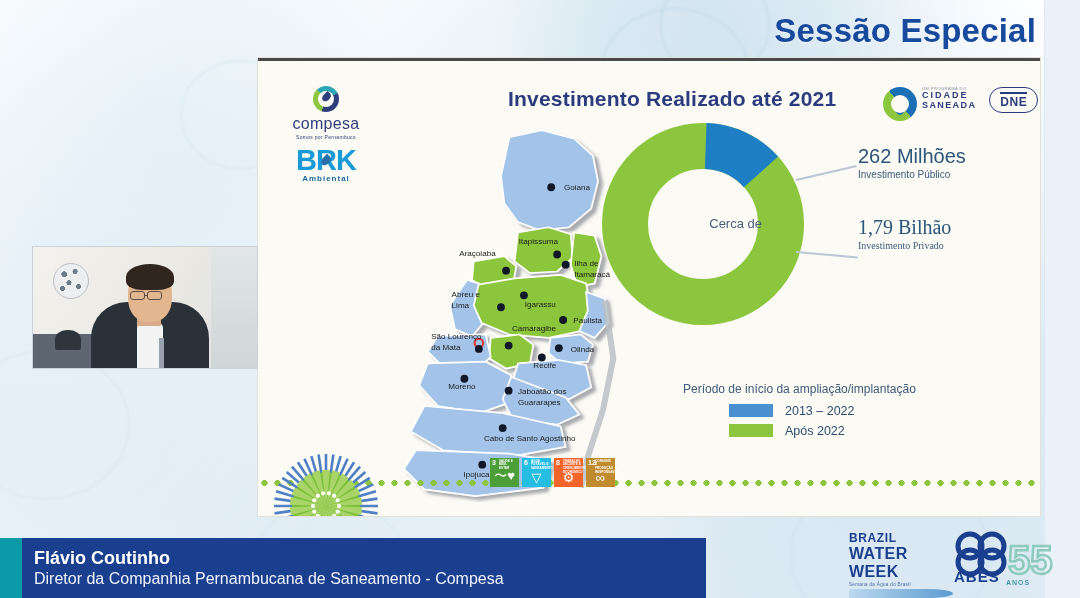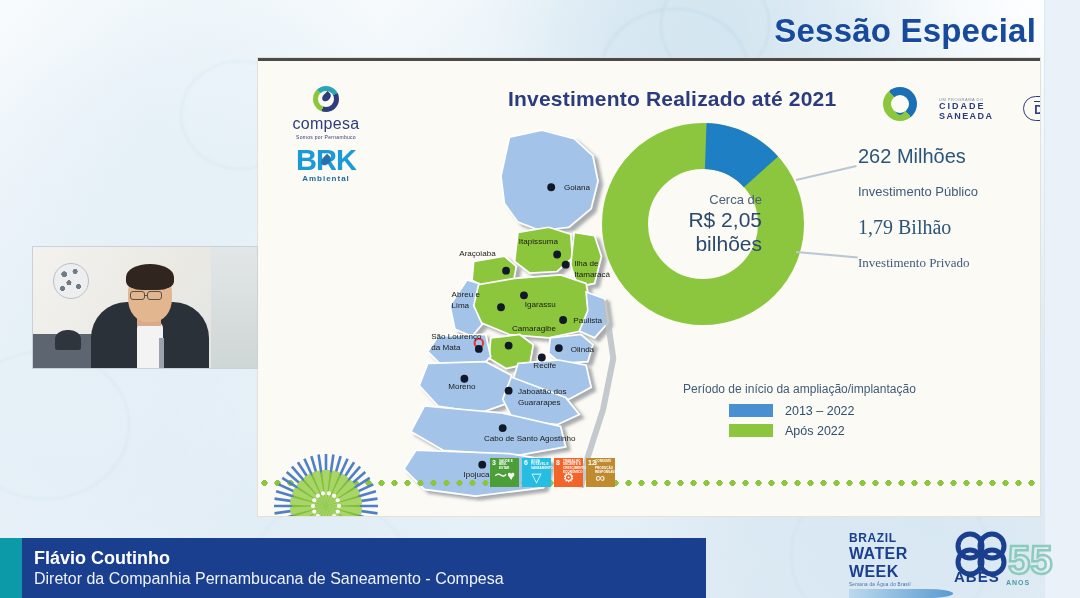--- a/index.html
+++ b/index.html
@@ -87,21 +87,21 @@
   }
   #brk-tag { font-size:8px; font-weight:bold; color:#1a6b9e; letter-spacing:1px; margin-top:-1px; }
 
   
   #slide-title {
     position:absolute; left:250px; top:26px;
     font-size:21px; font-weight:bold; color:#2b3c7e; letter-spacing:.2px;
   }
 
   
-  #cs-logo { position:absolute; left:625px; top:26px; display:flex; align-items:flex-end; gap:22px; }
+  #cs-logo { position:absolute; left:625px; top:26px; display:flex; align-items:flex-start; gap:5px; }
   #cs-mark {
     width:34px; height:34px; border-radius:50%;
     background:conic-gradient(from 140deg,#8cc63e 0 50%, #1b6fb5 50% 100%);
     position:relative;
   }
   #cs-mark::after{
     content:""; position:absolute; left:8px; top:8px; width:18px; height:18px;
     border-radius:50%; background:#fbfaf4;
   }
   #cs-mark .sw{
@@ -137,21 +137,21 @@
   #donut-cerca { font-size:13px; color:#4a5f7a; margin-bottom:1px; }
   #donut-val { font-size:21px; color:#2b4a6f; line-height:1.12; }
 
   
   .callout-line { position:absolute; height:1.5px; background:#b9c6d4; }
   #co1-line { left:538px; top:118px; width:62px; transform:rotate(-13deg); transform-origin:left center; }
   #co2-line { left:538px; top:190px; width:62px; transform:rotate(5deg); transform-origin:left center; }
   #callout-1 { position:absolute; left:600px; top:84px; }
   #callout-2 { position:absolute; left:600px; top:155px;font-family:Liberation Serif, serif; }
   .co-big { font-size:20px; color:#2b5579; }
-  .co-small { font-size:13px; color:#3c5d7e; margin-top:16px; }
+  .co-small { font-size:10px; color:#3c5d7e; margin-top:1px; }
 
   
   #legend { position:absolute; left:425px; top:321px; width:330px; }
   #legend-title { font-size:12px; color:#3f5b79; line-height:1.32; }
   .legend-row { display:flex; align-items:center; margin-top:6px; padding-left:46px; }
   .legend-sw { width:44px; height:13px; margin-right:12px; }
   .legend-lbl { font-size:12.5px; color:#2f4f70; }
 
   
   #dotline {
@@ -381,24 +381,20 @@
     </svg>
   </div>
 
   <div id="donut-wrap">
     <svg viewBox="0 0 210 210" xmlns="http://www.w3.org/2000/svg">
       <circle id="donut-seg-green" cx="105" cy="105" r="78" fill="none" stroke="#8cc63e" stroke-width="46"></circle>
       <circle id="donut-seg-blue" cx="105" cy="105" r="78" fill="none" stroke="#1f7fc4" stroke-width="46" transform="rotate(-88 105 105)" stroke-dasharray="62.574646655712485 490.0884539600077"></circle>
     </svg>
     <div id="donut-center">
       <div id="donut-cerca">Cerca de</div>
-      <div id="donut-val">
-        <div>R$ 2,05</div>
-        <div>bilhões</div>
-      </div>
     </div>
   </div>
 
   <div class="callout-line" id="co1-line"></div>
   <div class="callout-line" id="co2-line"></div>
 
   <div id="callout-1">
     <div class="co-big">262 Milhões</div>
     <div class="co-small">Investimento Público</div>
   </div>

